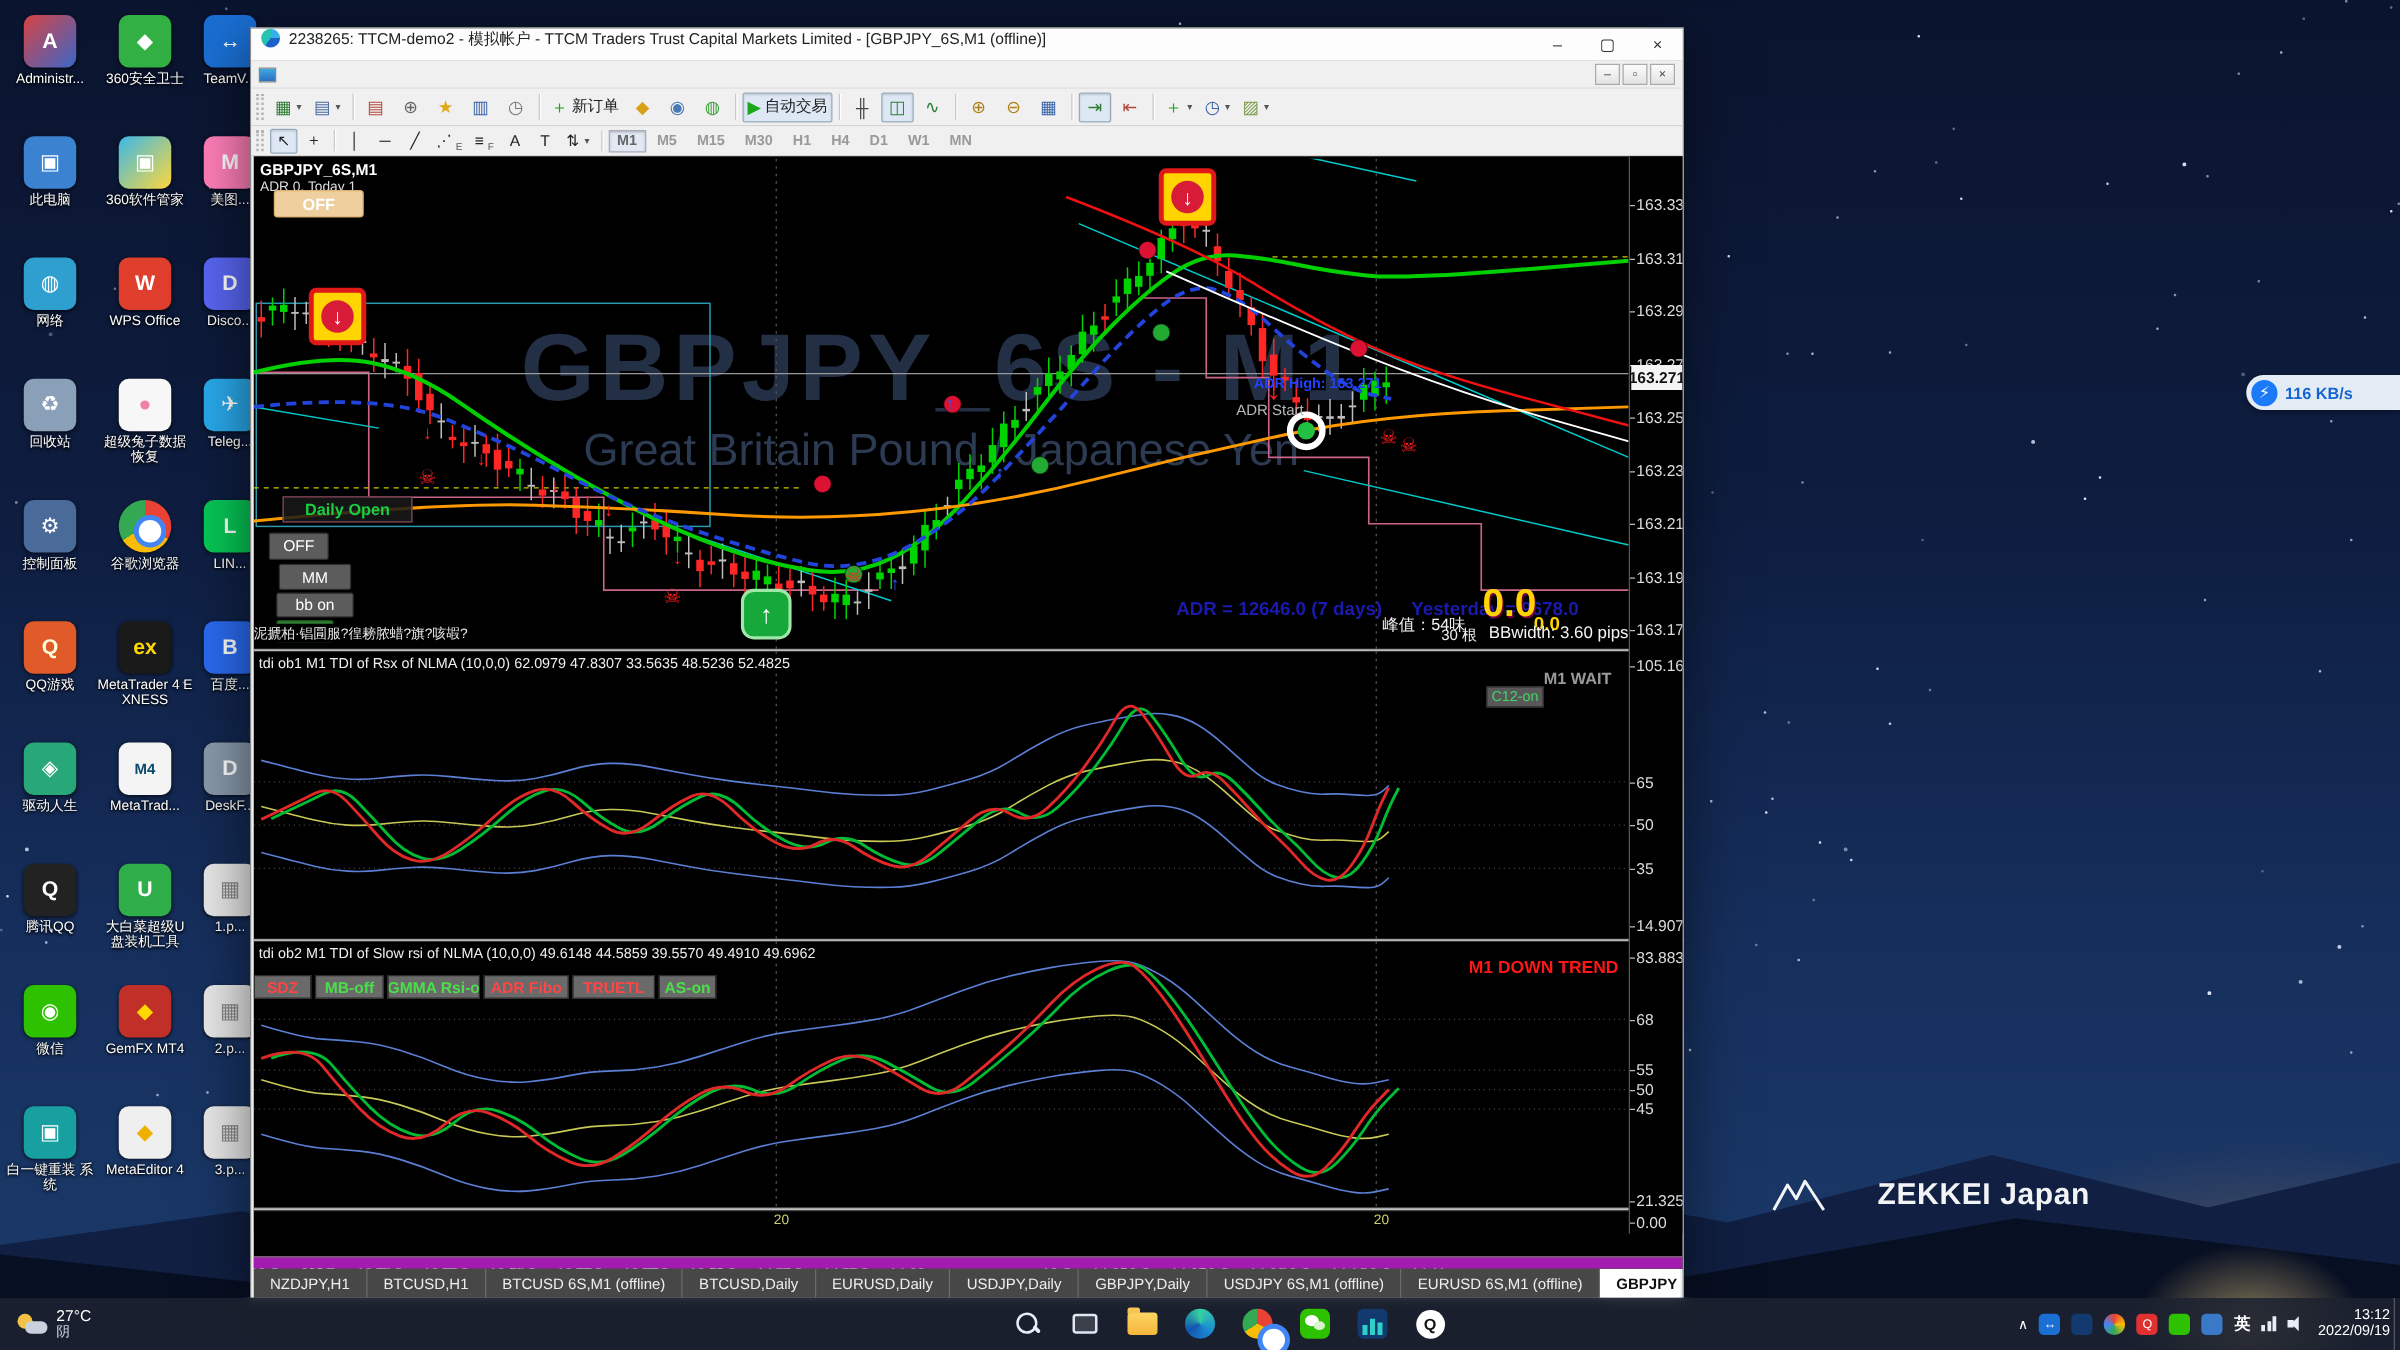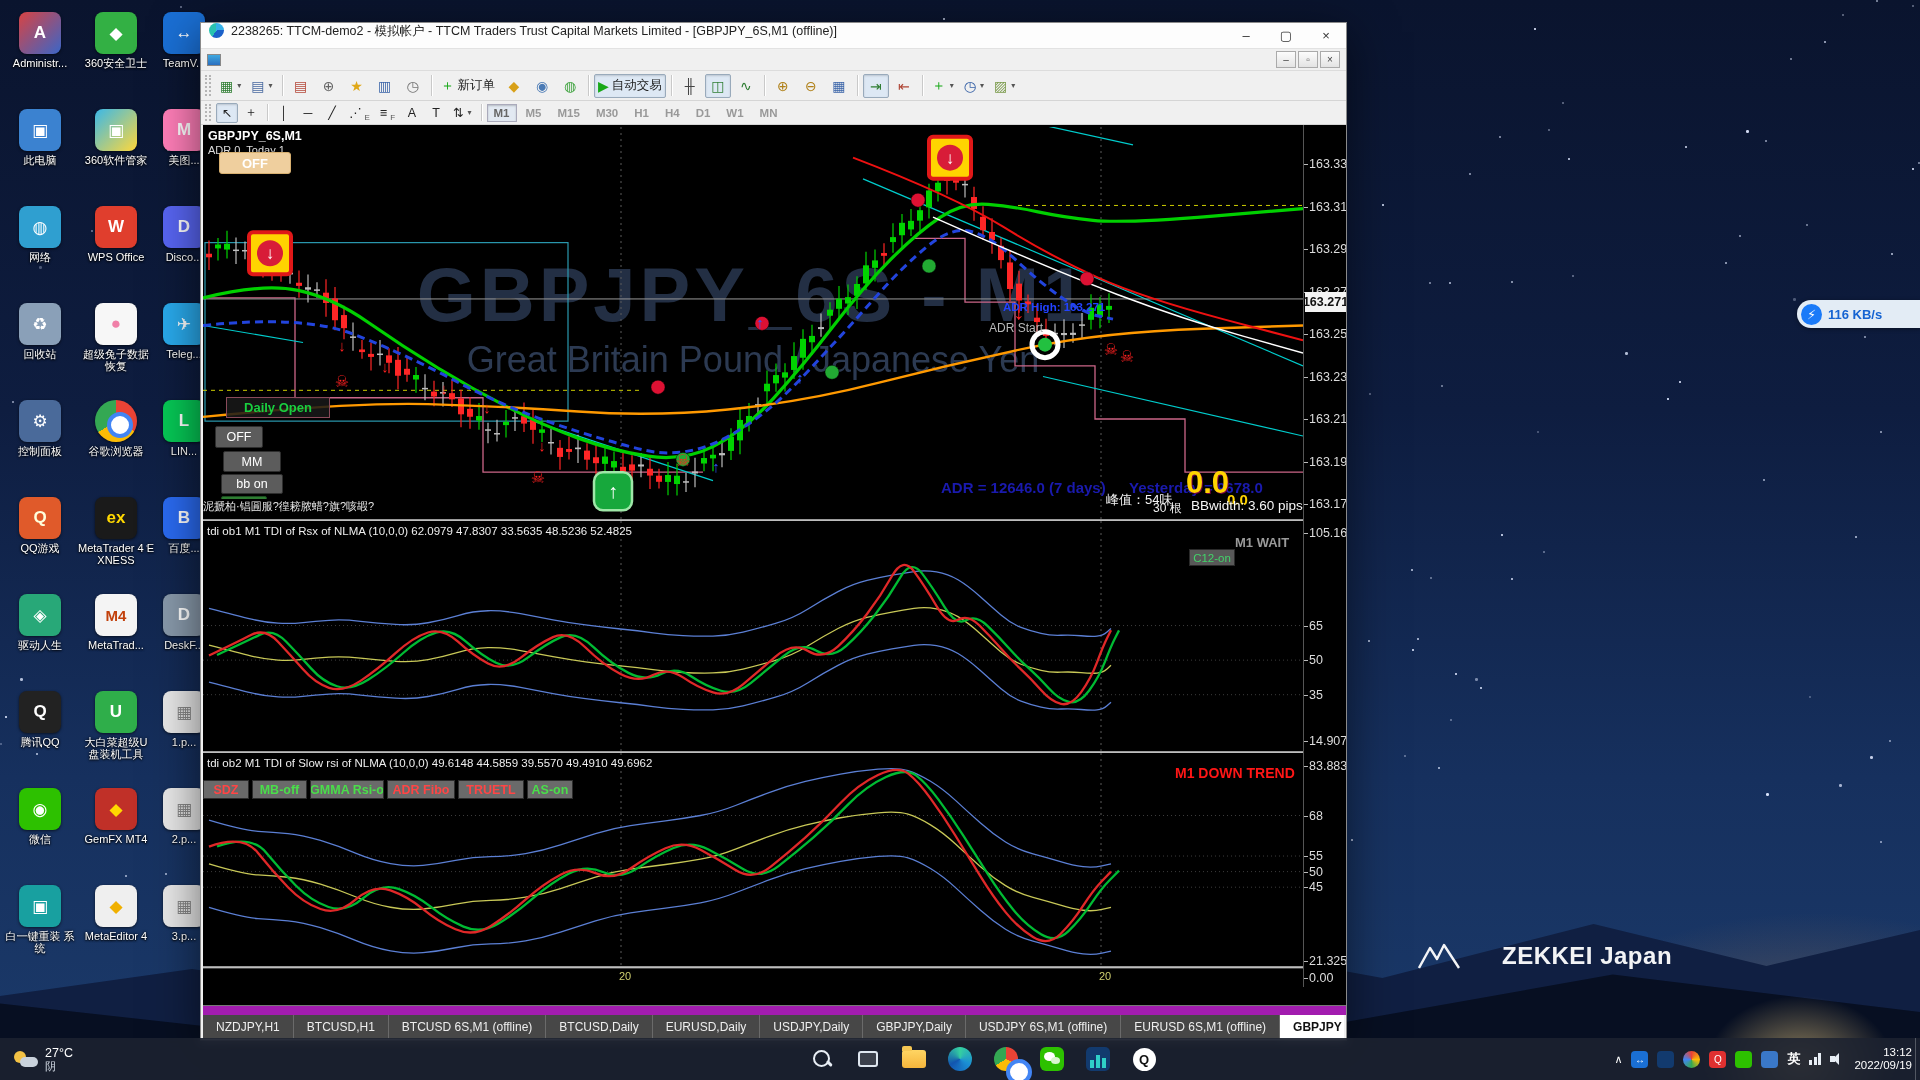--- a/index.html
+++ b/index.html
@@ -391,21 +391,21 @@
       </div>
       <div class="dicon" style="left: 78px; top: 400px;">
         <div class="ic ic-chrome"></div>
         <div class="lb">谷歌浏览器</div>
       </div>
       <div class="dicon" style="left: 78px; top: 497px;">
         <div class="ic" style="background: rgb(26, 26, 26); color: rgb(255, 216, 0); font-size: 17px;">ex</div>
         <div class="lb">MetaTrader 4 EXNESS</div>
       </div>
       <div class="dicon" style="left: 78px; top: 594px;">
-        <div class="ic" style="background: rgb(244, 244, 244); color: #c2410c; font-size: 15px;">M4</div>
+        <div class="ic" style="background: rgb(244, 244, 244); color: #0c4a6e; font-size: 12px;">M4</div>
         <div class="lb">MetaTrad...</div>
       </div>
       <div class="dicon" style="left: 78px; top: 691px;">
         <div class="ic" style="background: rgb(47, 174, 74); color: rgb(255, 255, 255); font-size: 17px;">U</div>
         <div class="lb">大白菜超级U 盘装机工具</div>
       </div>
       <div class="dicon" style="left: 78px; top: 788px;">
         <div class="ic" style="background: rgb(192, 48, 40); color: rgb(255, 216, 0); font-size: 17px;">◆</div>
         <div class="lb">GemFX MT4</div>
       </div>

